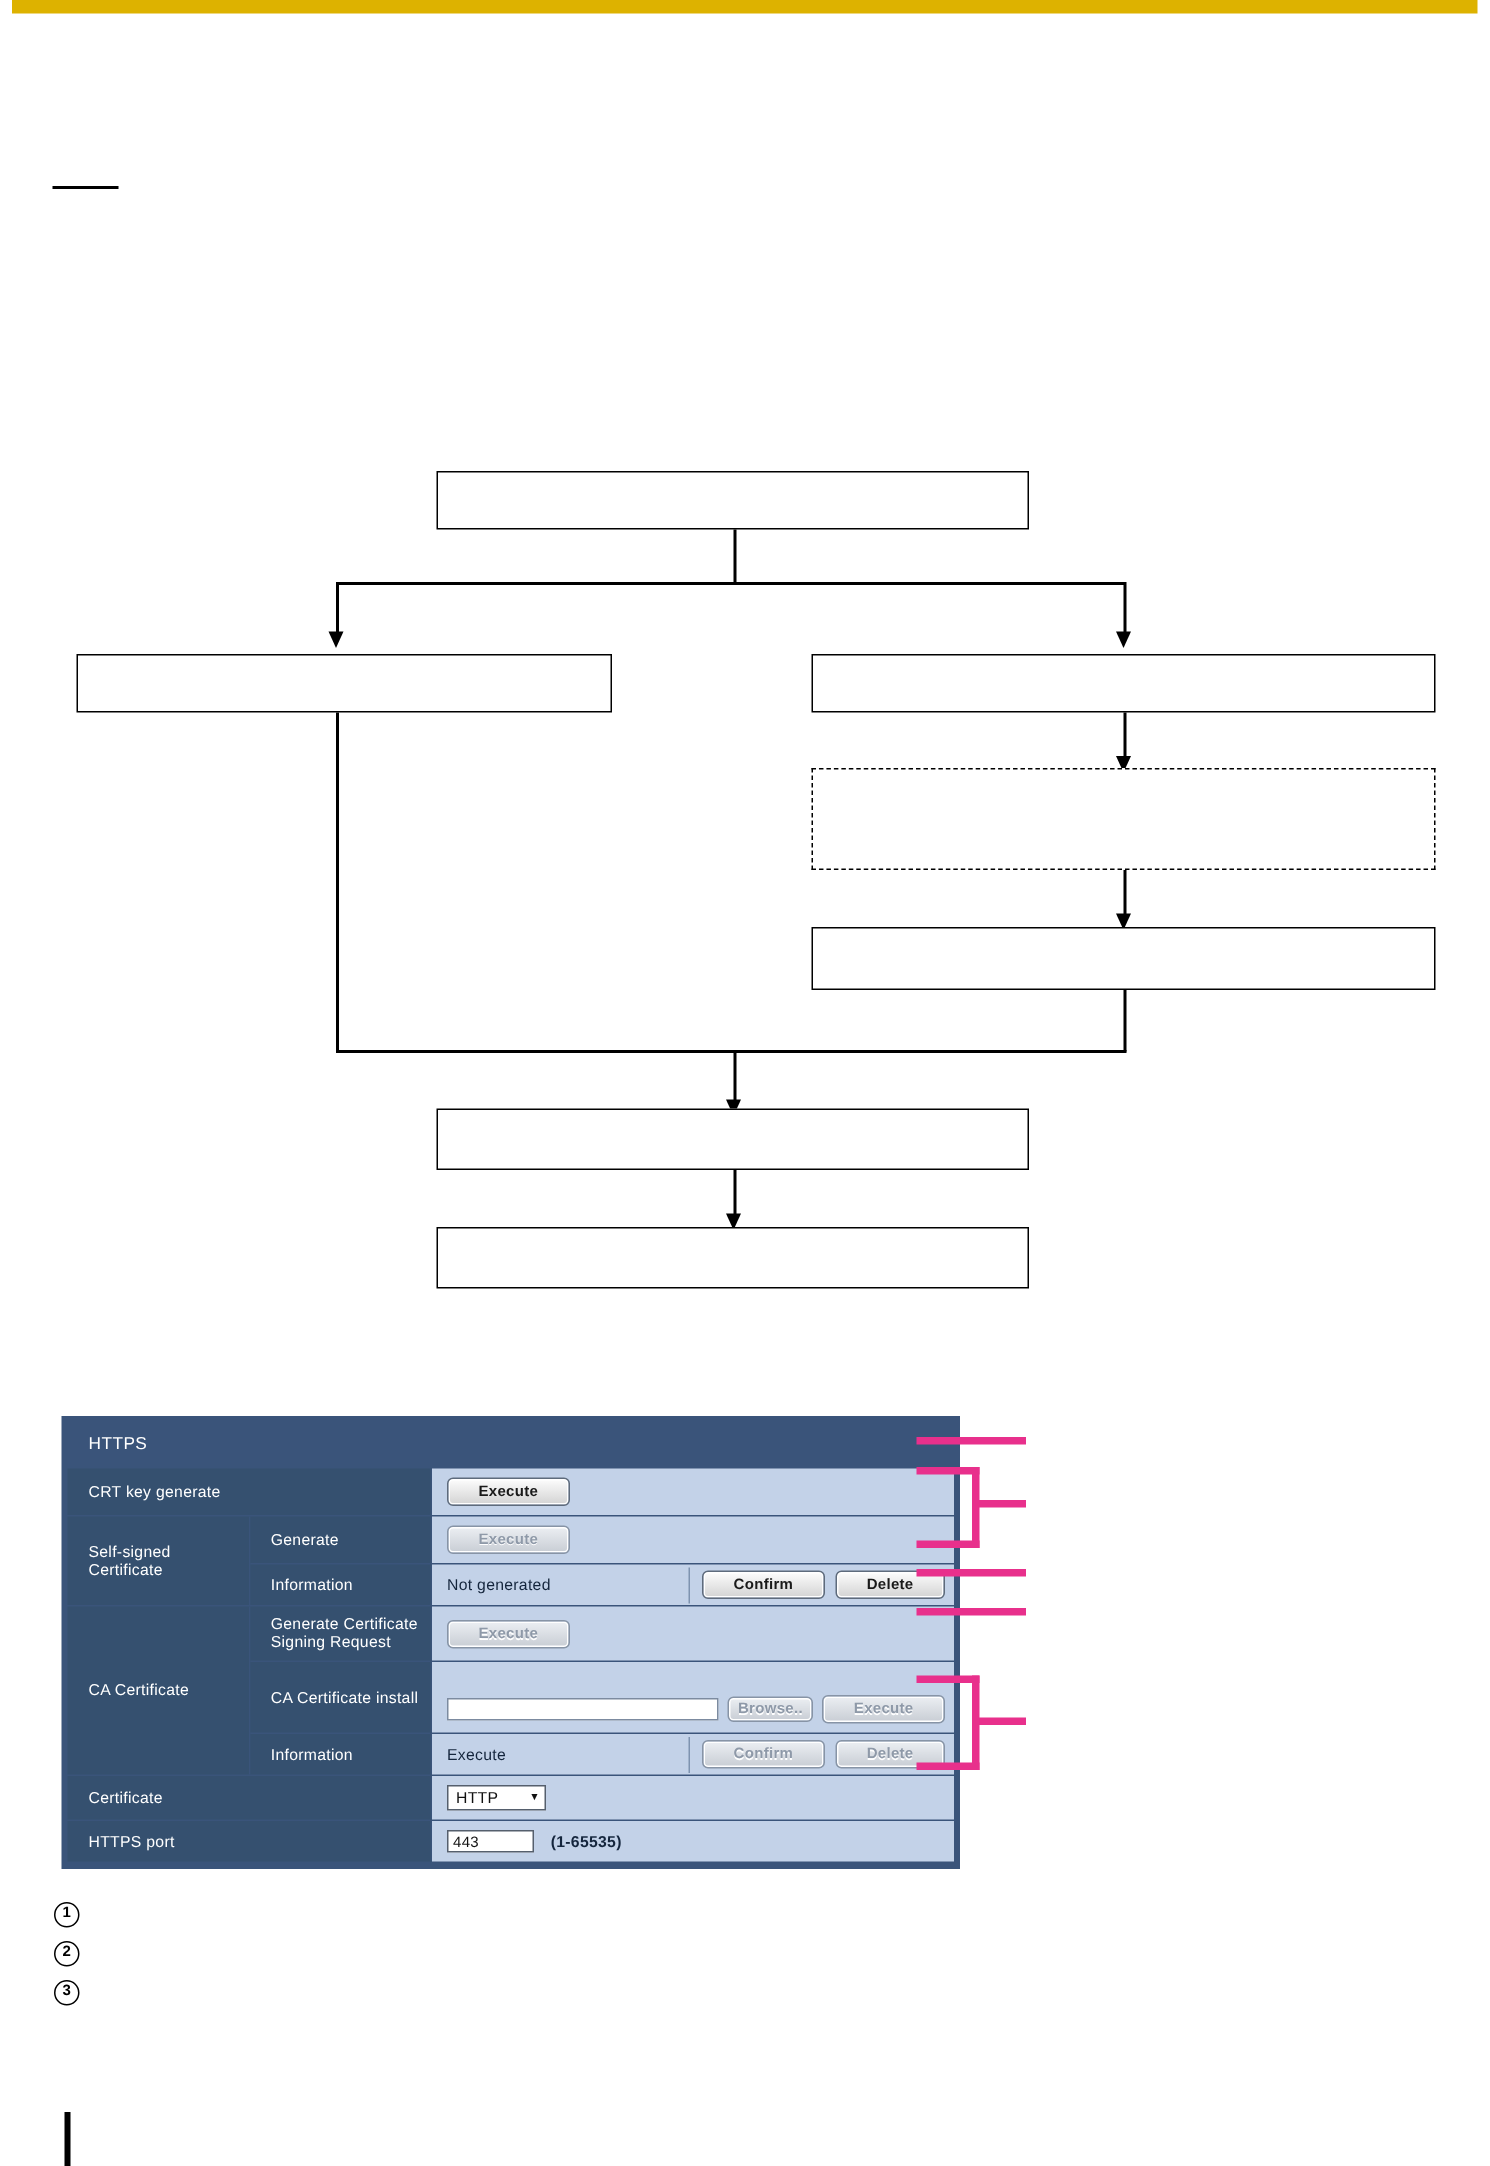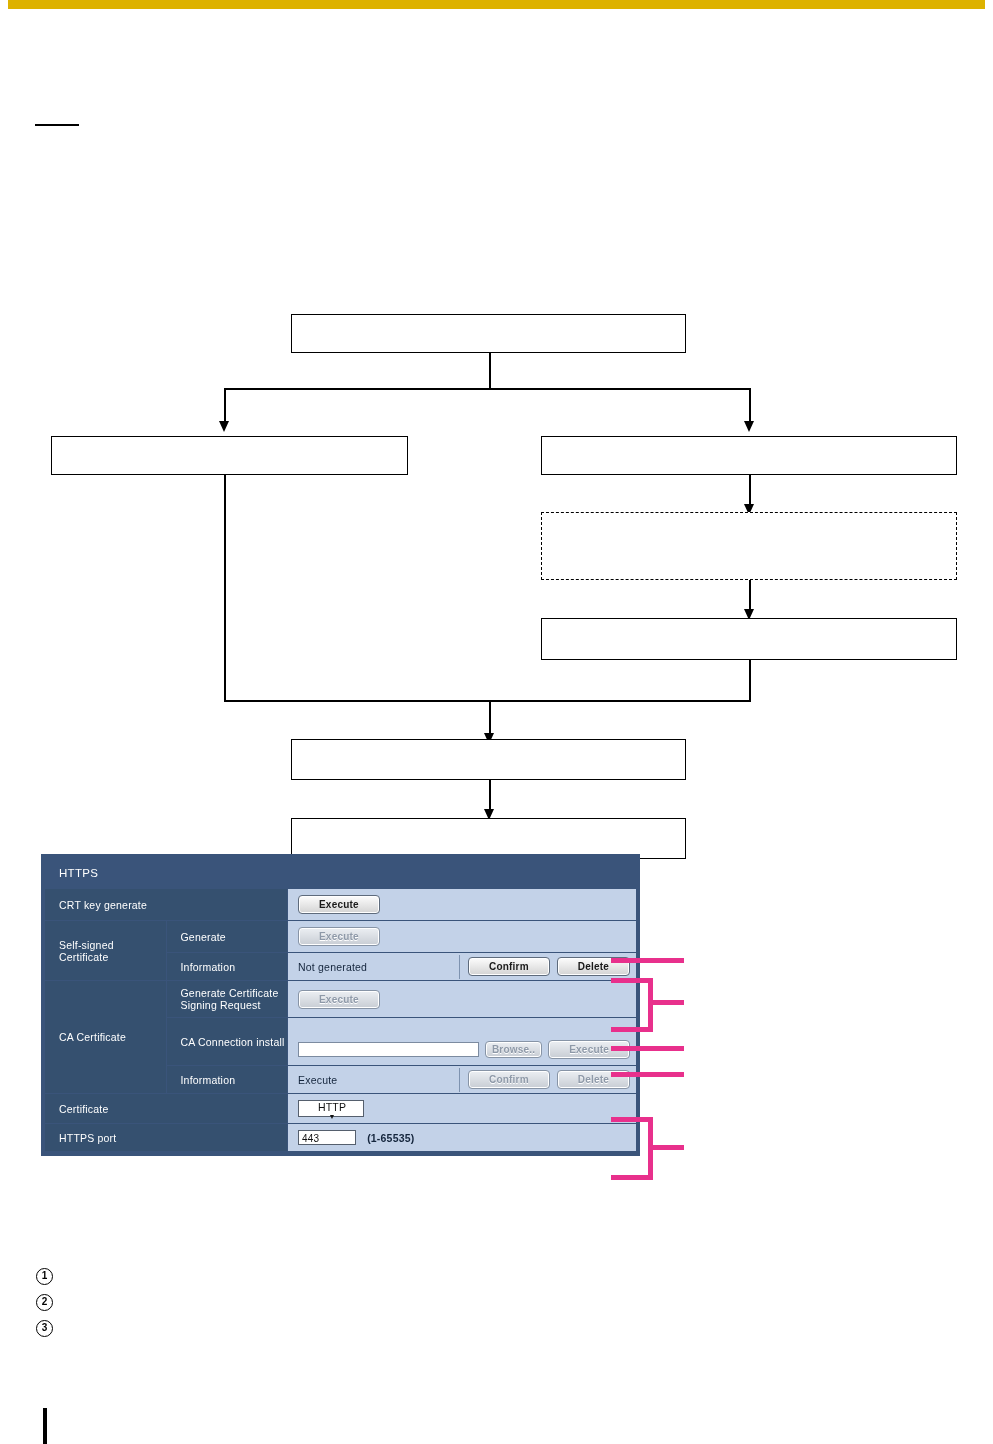--- a/index.html
+++ b/index.html
@@ -81,21 +81,21 @@
     position: absolute;
     font-size: 12px;
     color: #000;
     line-height: 1.35;
   }
 
   
   .settings-panel {
     position: absolute;
     left: 41px;
-    top: 854px;
+    top: 944px;
     width: 599px;
     background: #3a547a;
     padding: 4px;
     box-sizing: border-box;
   }
   .panel-title {
     color: #ffffff;
     font-size: 11.5px;
     padding: 9px 0 9px 14px;
     letter-spacing: .3px;
@@ -215,21 +215,20 @@
     align-items: center;
     justify-content: space-between;
     width: 66px;
     height: 17px;
     background: #ffffff;
     border: 1px solid #555f6d;
     box-sizing: border-box;
     font-size: 10.5px;
     color: #111;
     padding: 0 3px 0 5px;
-    flex-direction: column;
   }
   .select-caret {
     font-size: 7px;
     color: #111;
   }
   .set-row {
     text-align: center;
     padding: 9px 0 10px 0;
     background: #3a547a;
   }
@@ -382,21 +381,21 @@
 
     <tr>
       <td rowspan="3" class="lbl-main">CA Certificate</td>
       <td class="lbl-sub">Generate Certificate Signing Request</td>
       <td class="val">
         <span class="btn disabled">Execute</span>
       </td>
     </tr>
 
     <tr>
-      <td class="lbl-sub">CA Connection install</td>
+      <td class="lbl-sub">CA Certificate install</td>
       <td class="val-split">
         <div style="height:18px;"></div>
         <div class="file-wrap">
           <div class="file-input"></div>
           <span class="btn disabled" style="padding:2px 6px;">Browse..</span>
           <span class="btn disabled">Execute</span>
         </div>
       </td>
     </tr>
 

